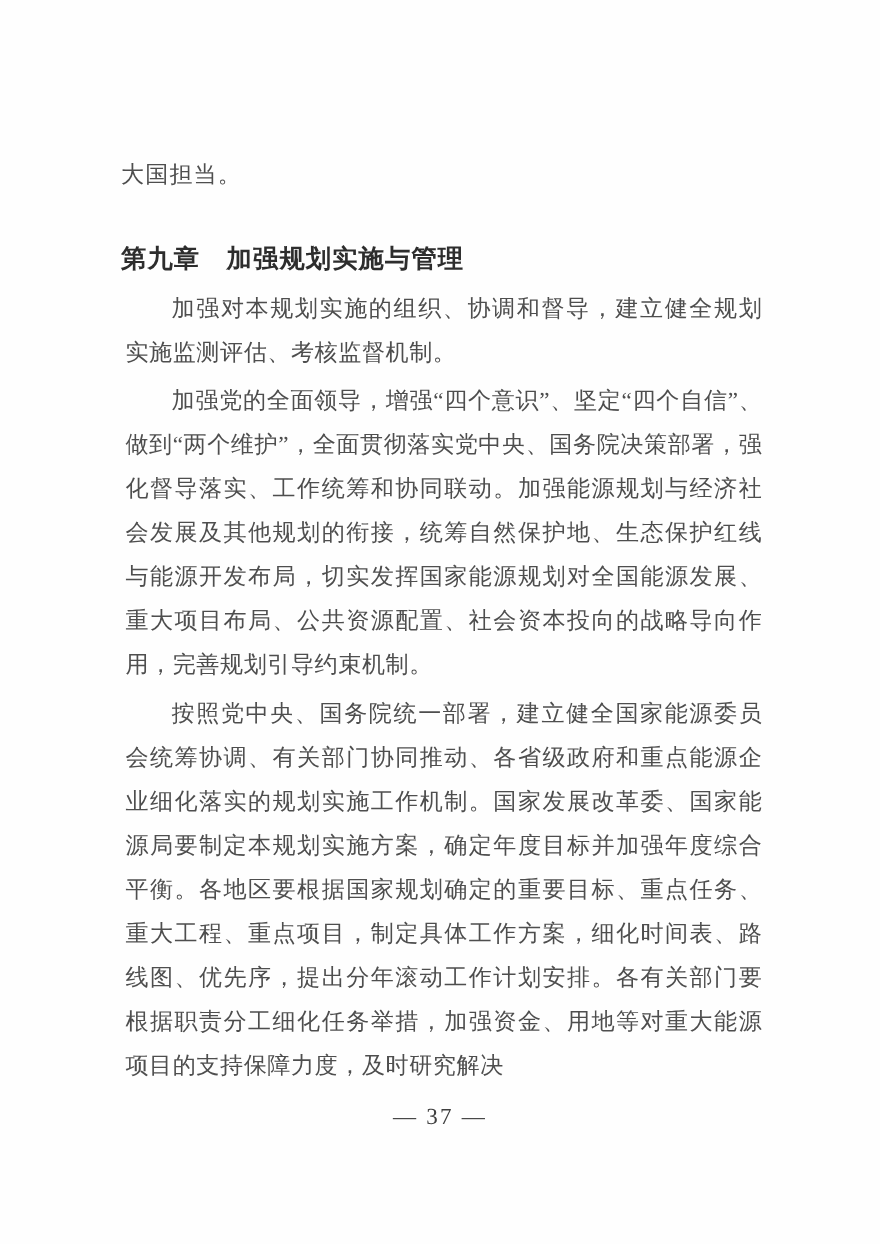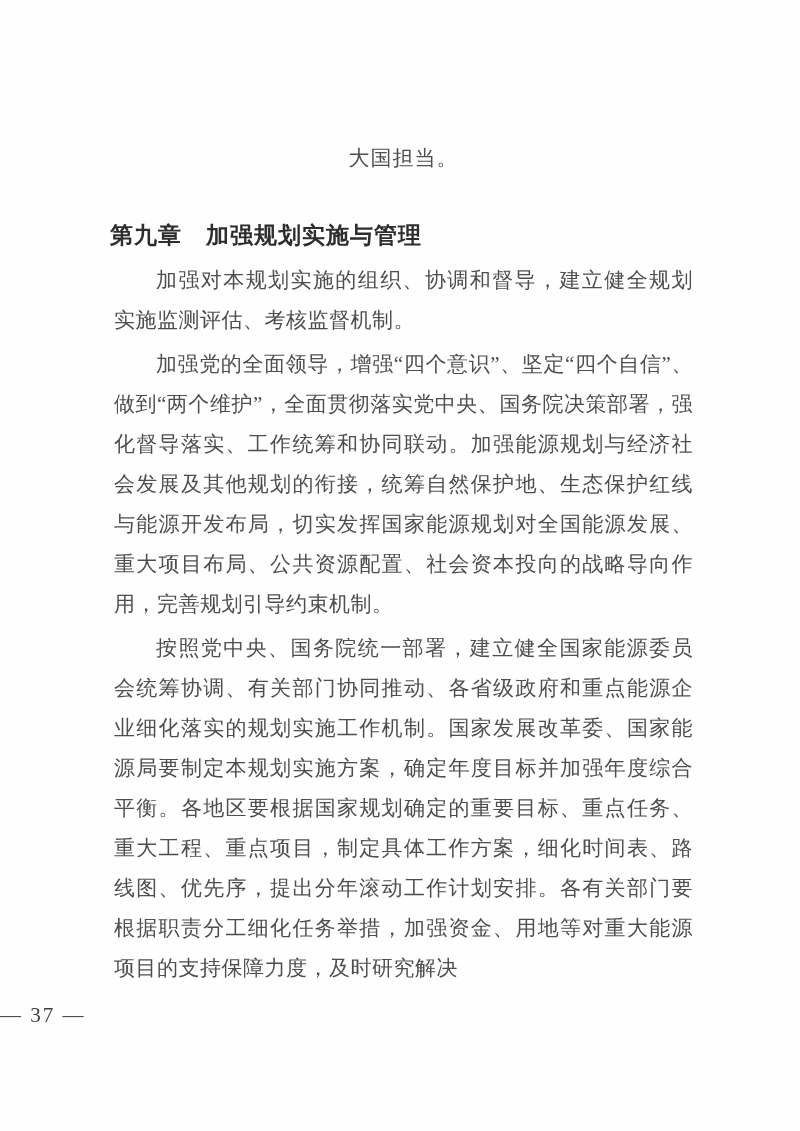--- a/index.html
+++ b/index.html
@@ -18,21 +18,20 @@
   }
   .content {
     padding: 138px 103px 0 110px;
   }
   .tail-line {
     margin: 0;
     font-size: 21px;
     line-height: 40px;
     letter-spacing: 1px;
     color: #4e4e4e;
-    text-align: center;
   }
   .chapter-title {
     margin: 38px 0 0 0;
     text-align: left;
     font-size: 23px;
     font-weight: 700;
     line-height: 40px;
     letter-spacing: 1px;
     color: #2d2d2d;
     font-family: "Liberation Serif", "DejaVu Serif", serif;
@@ -54,20 +53,21 @@
     font-weight: 700;
     line-height: 40px;
     letter-spacing: 1px;
     color: #2b2b2b;
   }
   .page-number {
     position: absolute;
     top: 1000px;
     left: 0;
     right: 0;
+    text-align: center;
     font-size: 21px;
     line-height: 30px;
     letter-spacing: 2px;
     color: #3f3f3f;
   }
 </style>
 </head>
 <body>
 
 <div class="page">

